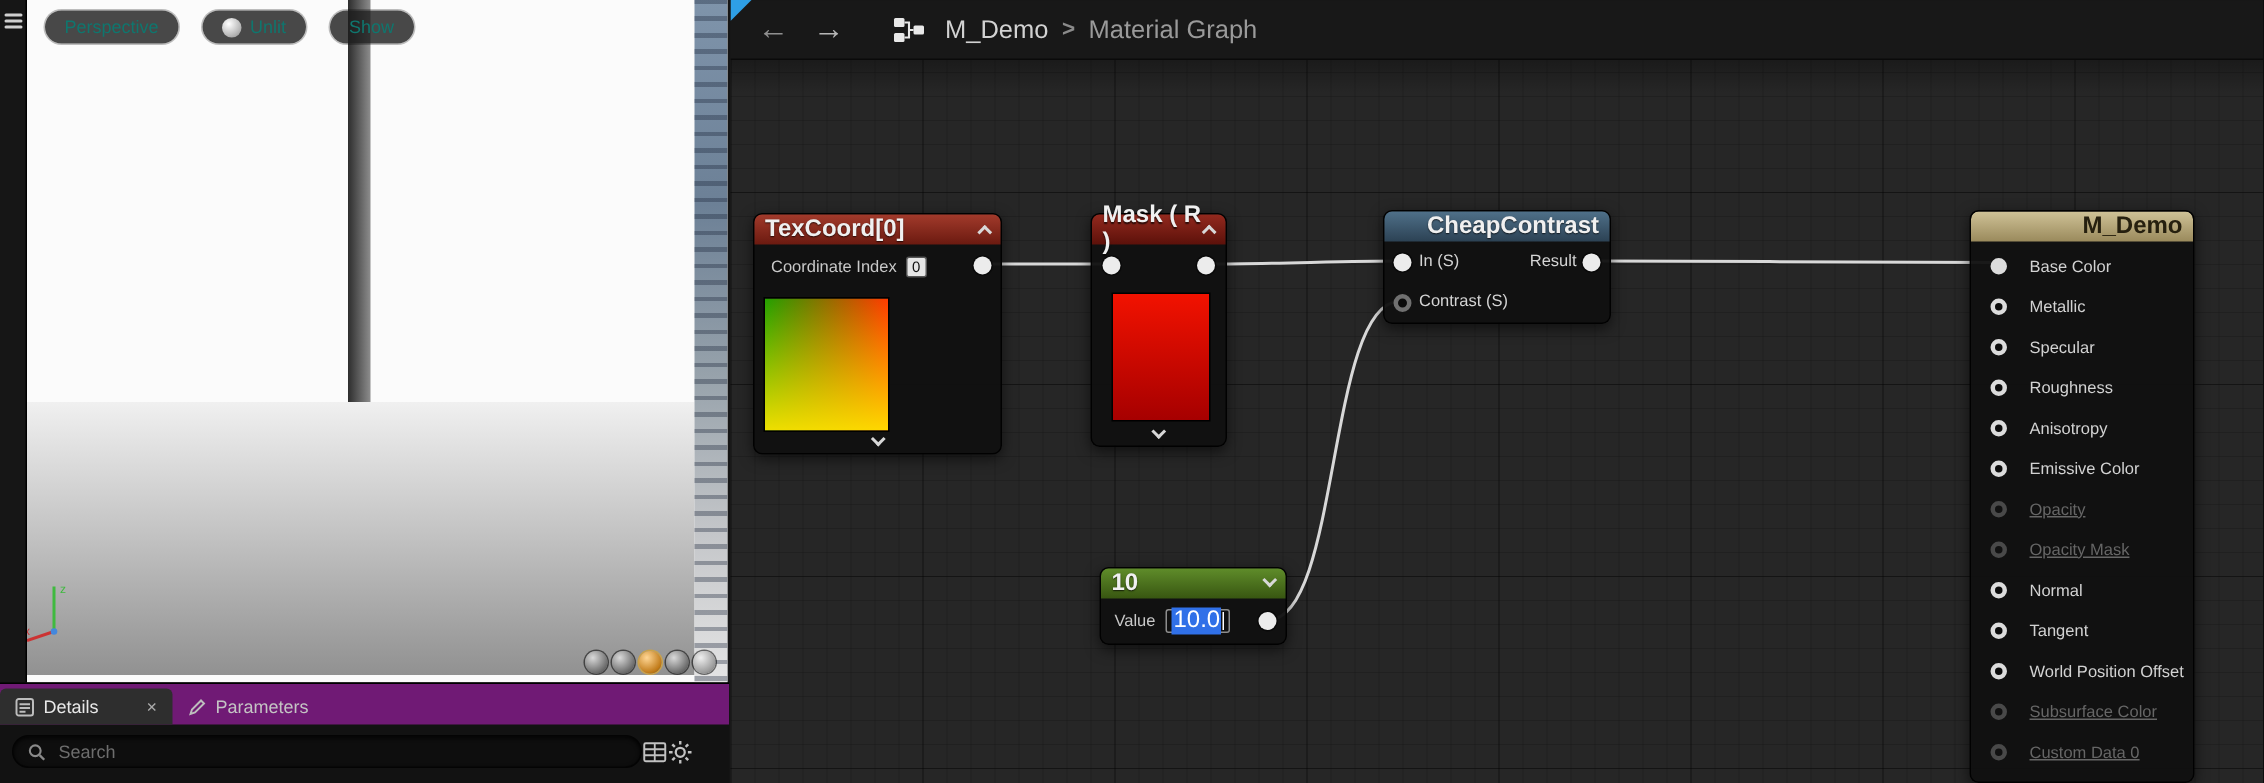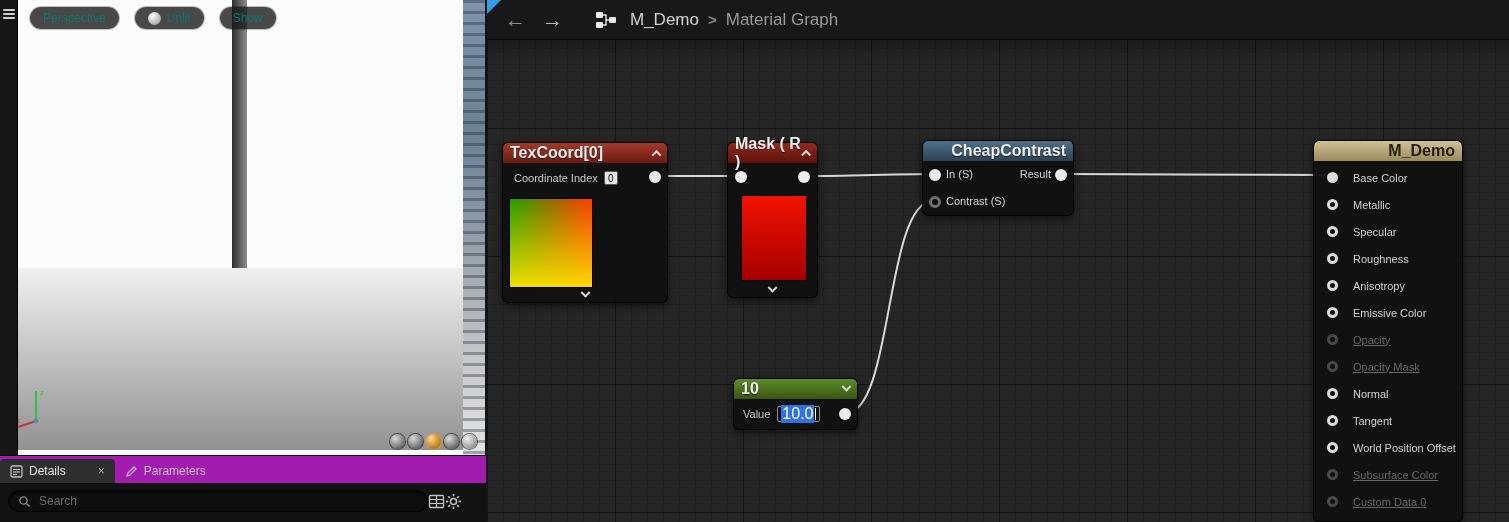--- a/index.html
+++ b/index.html
@@ -30,21 +30,21 @@
   .vp-shapes{position:absolute;right:8px;bottom:6px;display:flex;gap:3px;z-index:3;}
   .shape-btn{width:15px;height:15px;border-radius:50%;cursor:pointer;
              background:radial-gradient(circle at 35% 30%,#d9d9d9,#6d6d6d 70%,#3e3e3e);
              box-shadow:0 0 0 1px rgba(0,0,0,.55);}
   .shape-btn.selected{background:radial-gradient(circle at 35% 30%,#ffd694,#c07a18 70%,#7a4a08);
              box-shadow:0 0 0 1px #caa24a;}
   .shape-btn.light{background:radial-gradient(circle at 35% 30%,#efefef,#9a9a9a 70%,#5e5e5e);}
 
   
   .details-panel{position:absolute;left:0;top:455px;width:486px;height:67px;background:#121212;border-top:1px solid #000;}
-  .tab-bar{display:flex;align-items:flex-end;height:27px;background:#a21caf;}
+  .tab-bar{display:flex;align-items:flex-end;height:27px;background:#701a75;}
   .tab{display:flex;align-items:center;gap:6px;height:24px;padding:0 10px;font-size:12px;color:#c4c4c4;cursor:pointer;}
   .tab.active{background:#2e2e2e;color:#e8e8e8;border-radius:4px 4px 0 0;}
   .tab .close-x{margin-left:26px;color:#aaa;font-size:12px;cursor:pointer;}
   .tab-icon{width:13px;height:13px;display:inline-flex;}
   .search-row{display:flex;align-items:center;gap:0;padding:7px 10px 0 8px;}
   .search-box{flex:0 0 420px;height:22px;display:flex;align-items:center;gap:6px;padding:0 9px;
               background:#0e0e0e;border:1px solid #040404;border-radius:12px;
               box-shadow:inset 0 1px 3px rgba(0,0,0,.85);}
   .search-box input{flex:1;background:transparent;border:none;outline:none;color:#ddd;font-size:12px;font-family:"Liberation Sans",sans-serif;}
   .search-box input::placeholder{color:#6d6d6d;}

